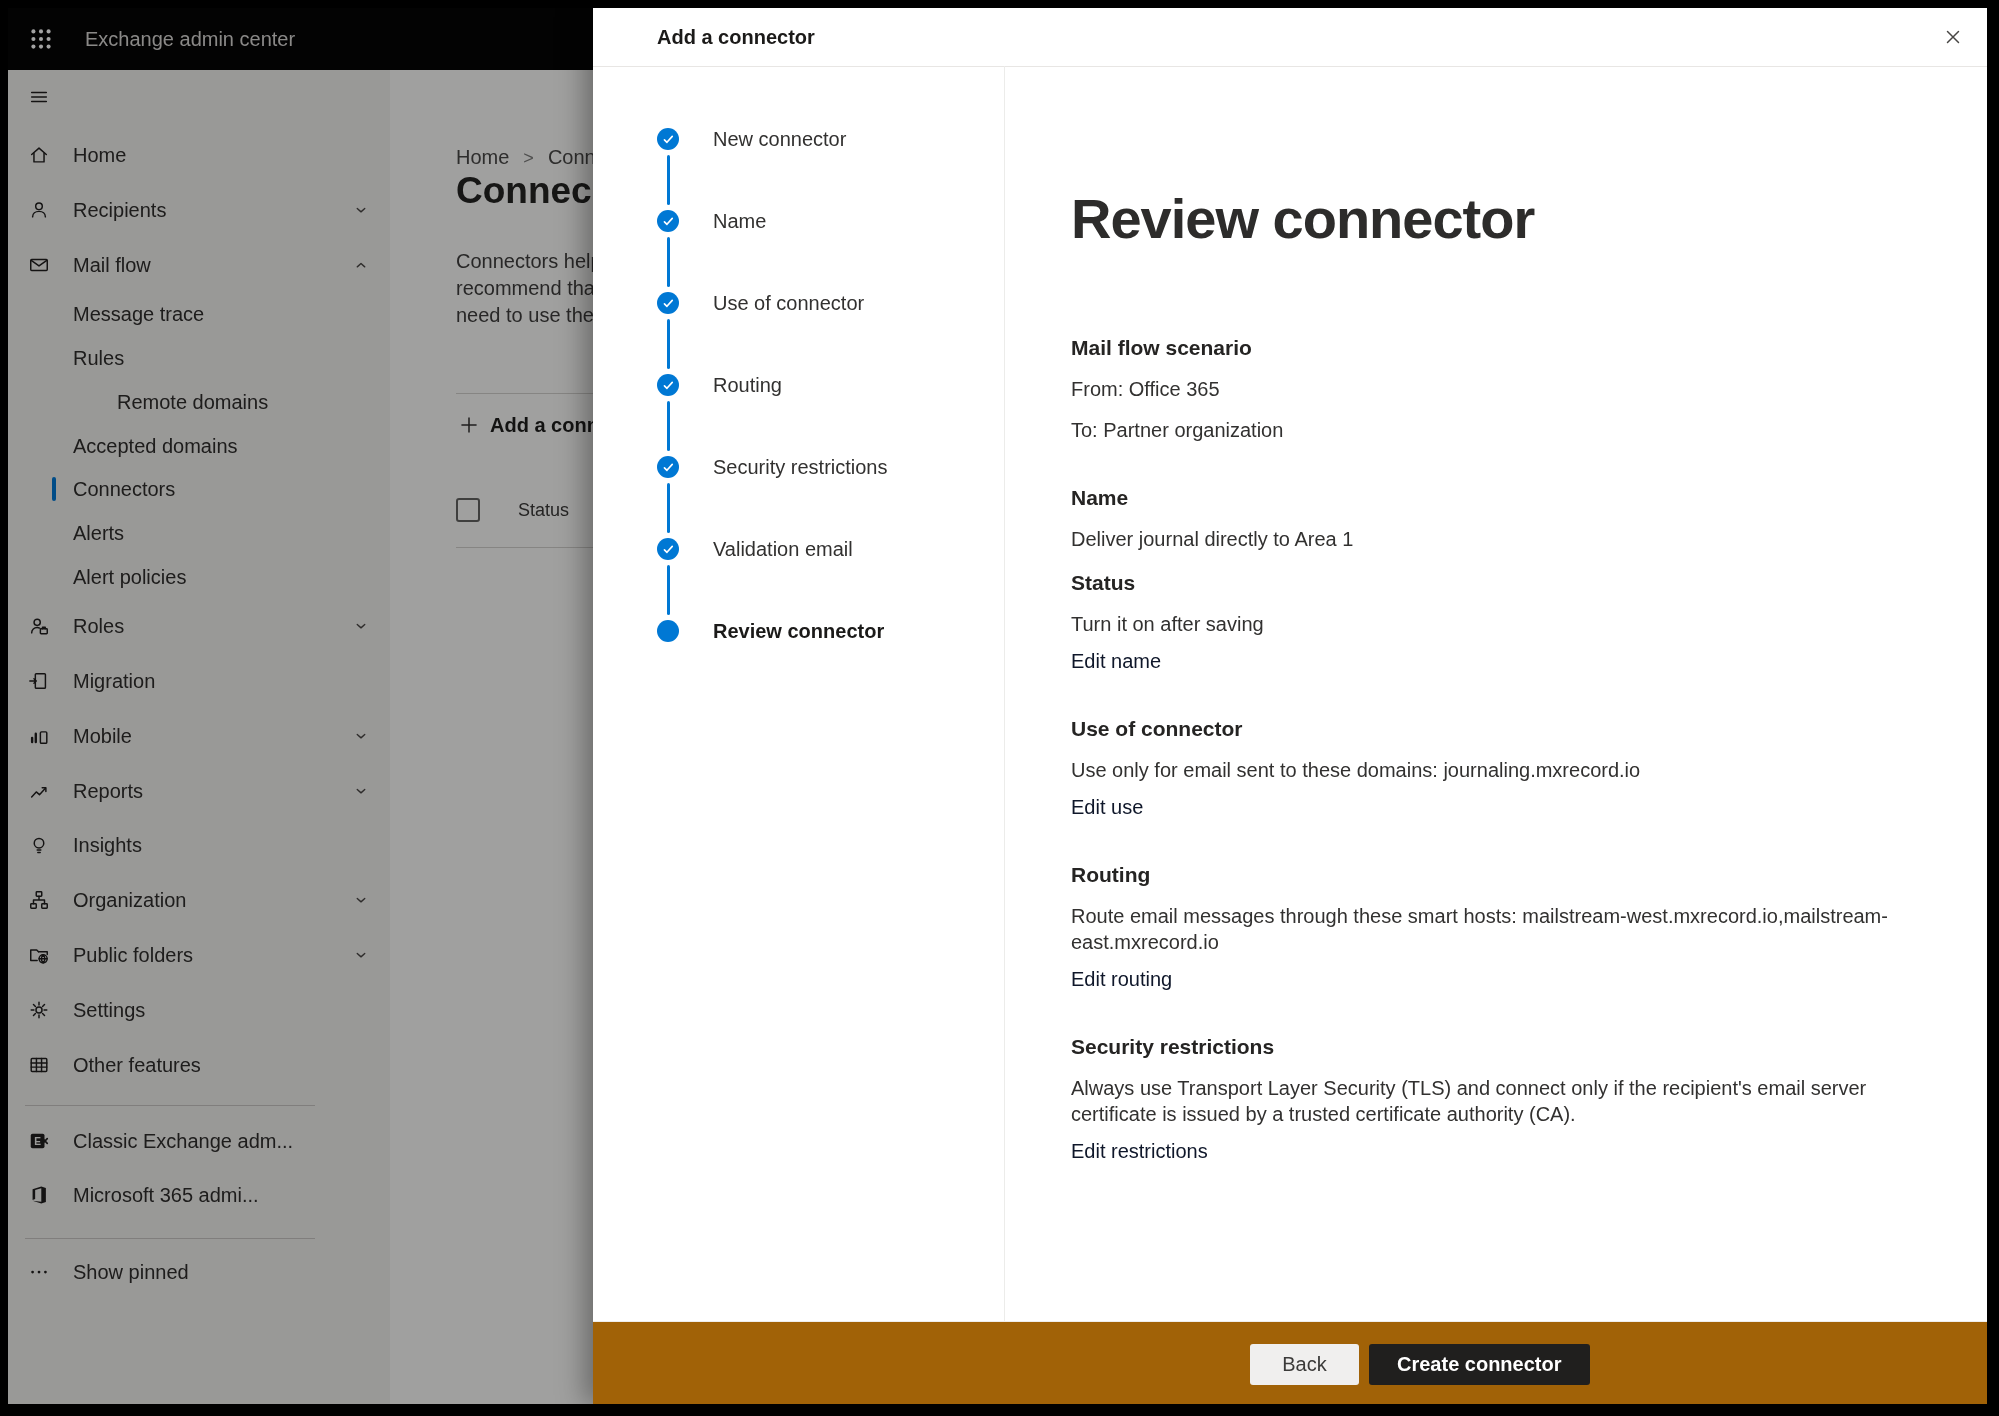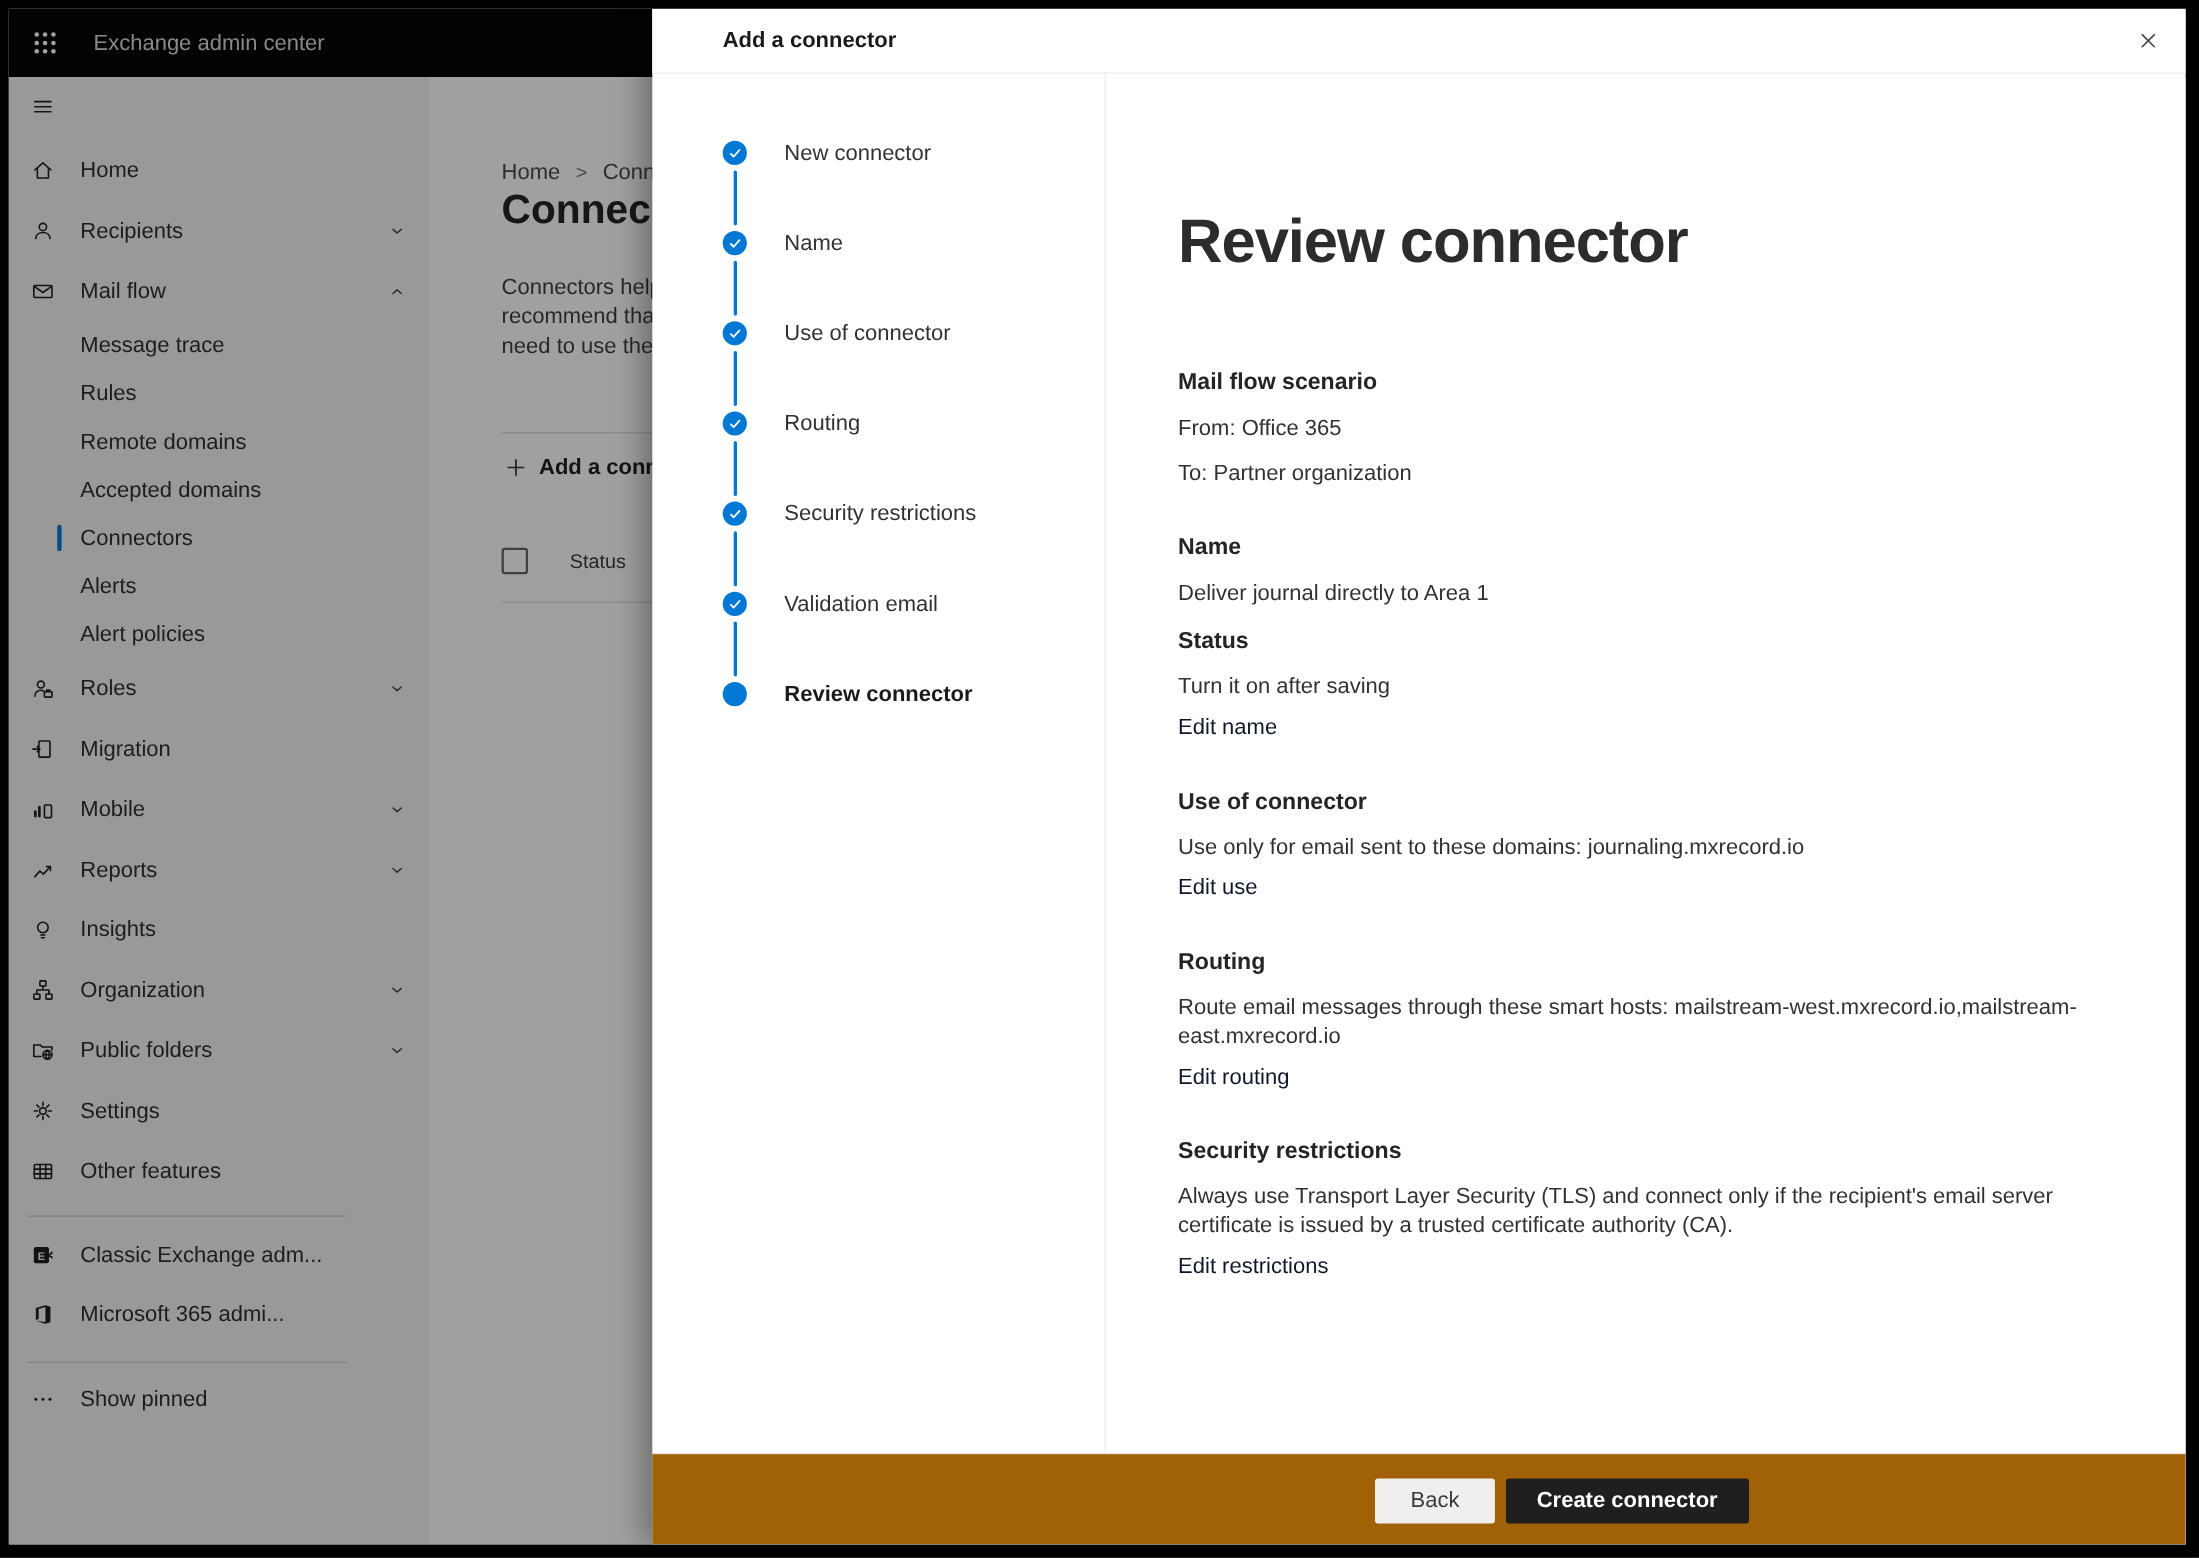--- a/index.html
+++ b/index.html
@@ -116,21 +116,21 @@
           <span class="nchev"><svg viewBox="0 0 24 24" width="18" height="18" fill="none" stroke="currentColor" stroke-width="1.8" stroke-linecap="round" stroke-linejoin="round">
               <path d="m7 14.5 5-4.5 5 4.5"></path>
             </svg></span>
         </div>
         <div class="nav-row" style="top: 222px;">
           <span class="nlabel">Message trace</span>
         </div>
         <div class="nav-row" style="top: 266px;">
           <span class="nlabel">Rules</span>
         </div>
-        <div class="nav-row" style="top: 310px;">
+        <div class="nav-row" style="top: 310px; margin-left: 44px;">
           <span class="nlabel">Remote domains</span>
         </div>
         <div class="nav-row" style="top: 354px;">
           <span class="nlabel">Accepted domains</span>
         </div>
         <div class="nav-row selected" style="top: 397px; padding-left: 32px;">
           <span class="selbar"></span>
           <span class="nlabel">Connectors</span>
         </div>
         <div class="nav-row" style="top: 441px;">

